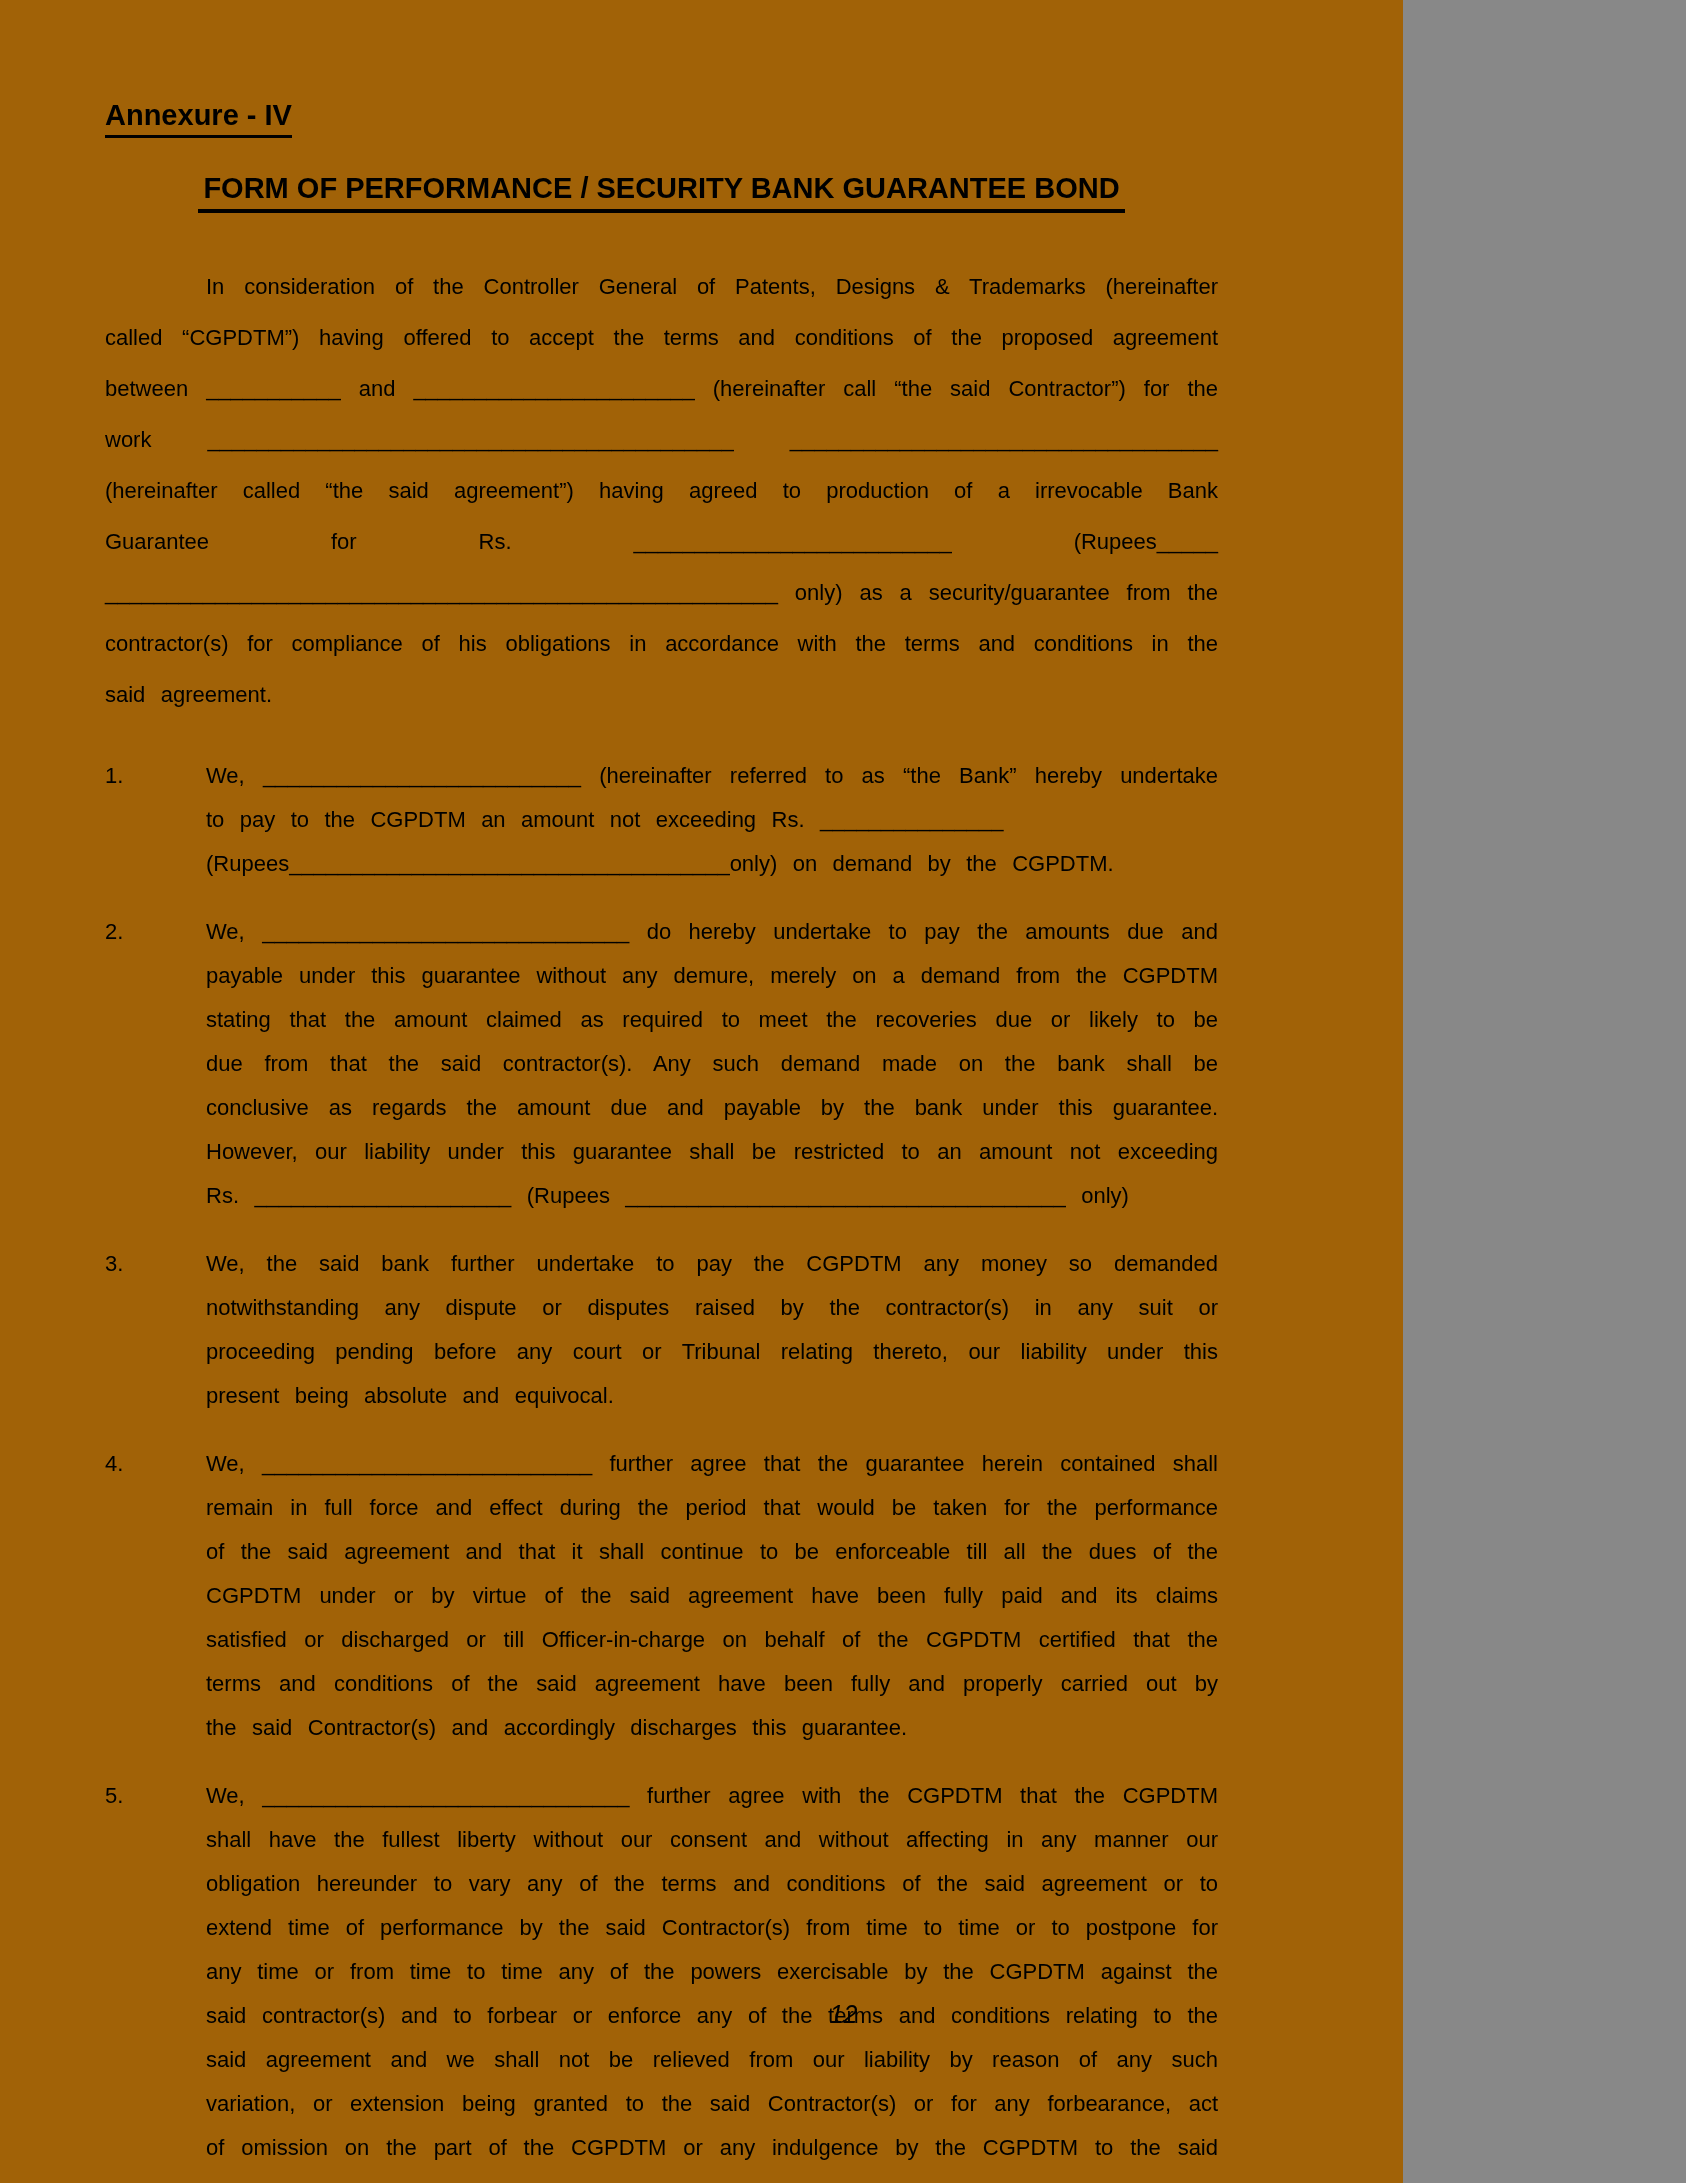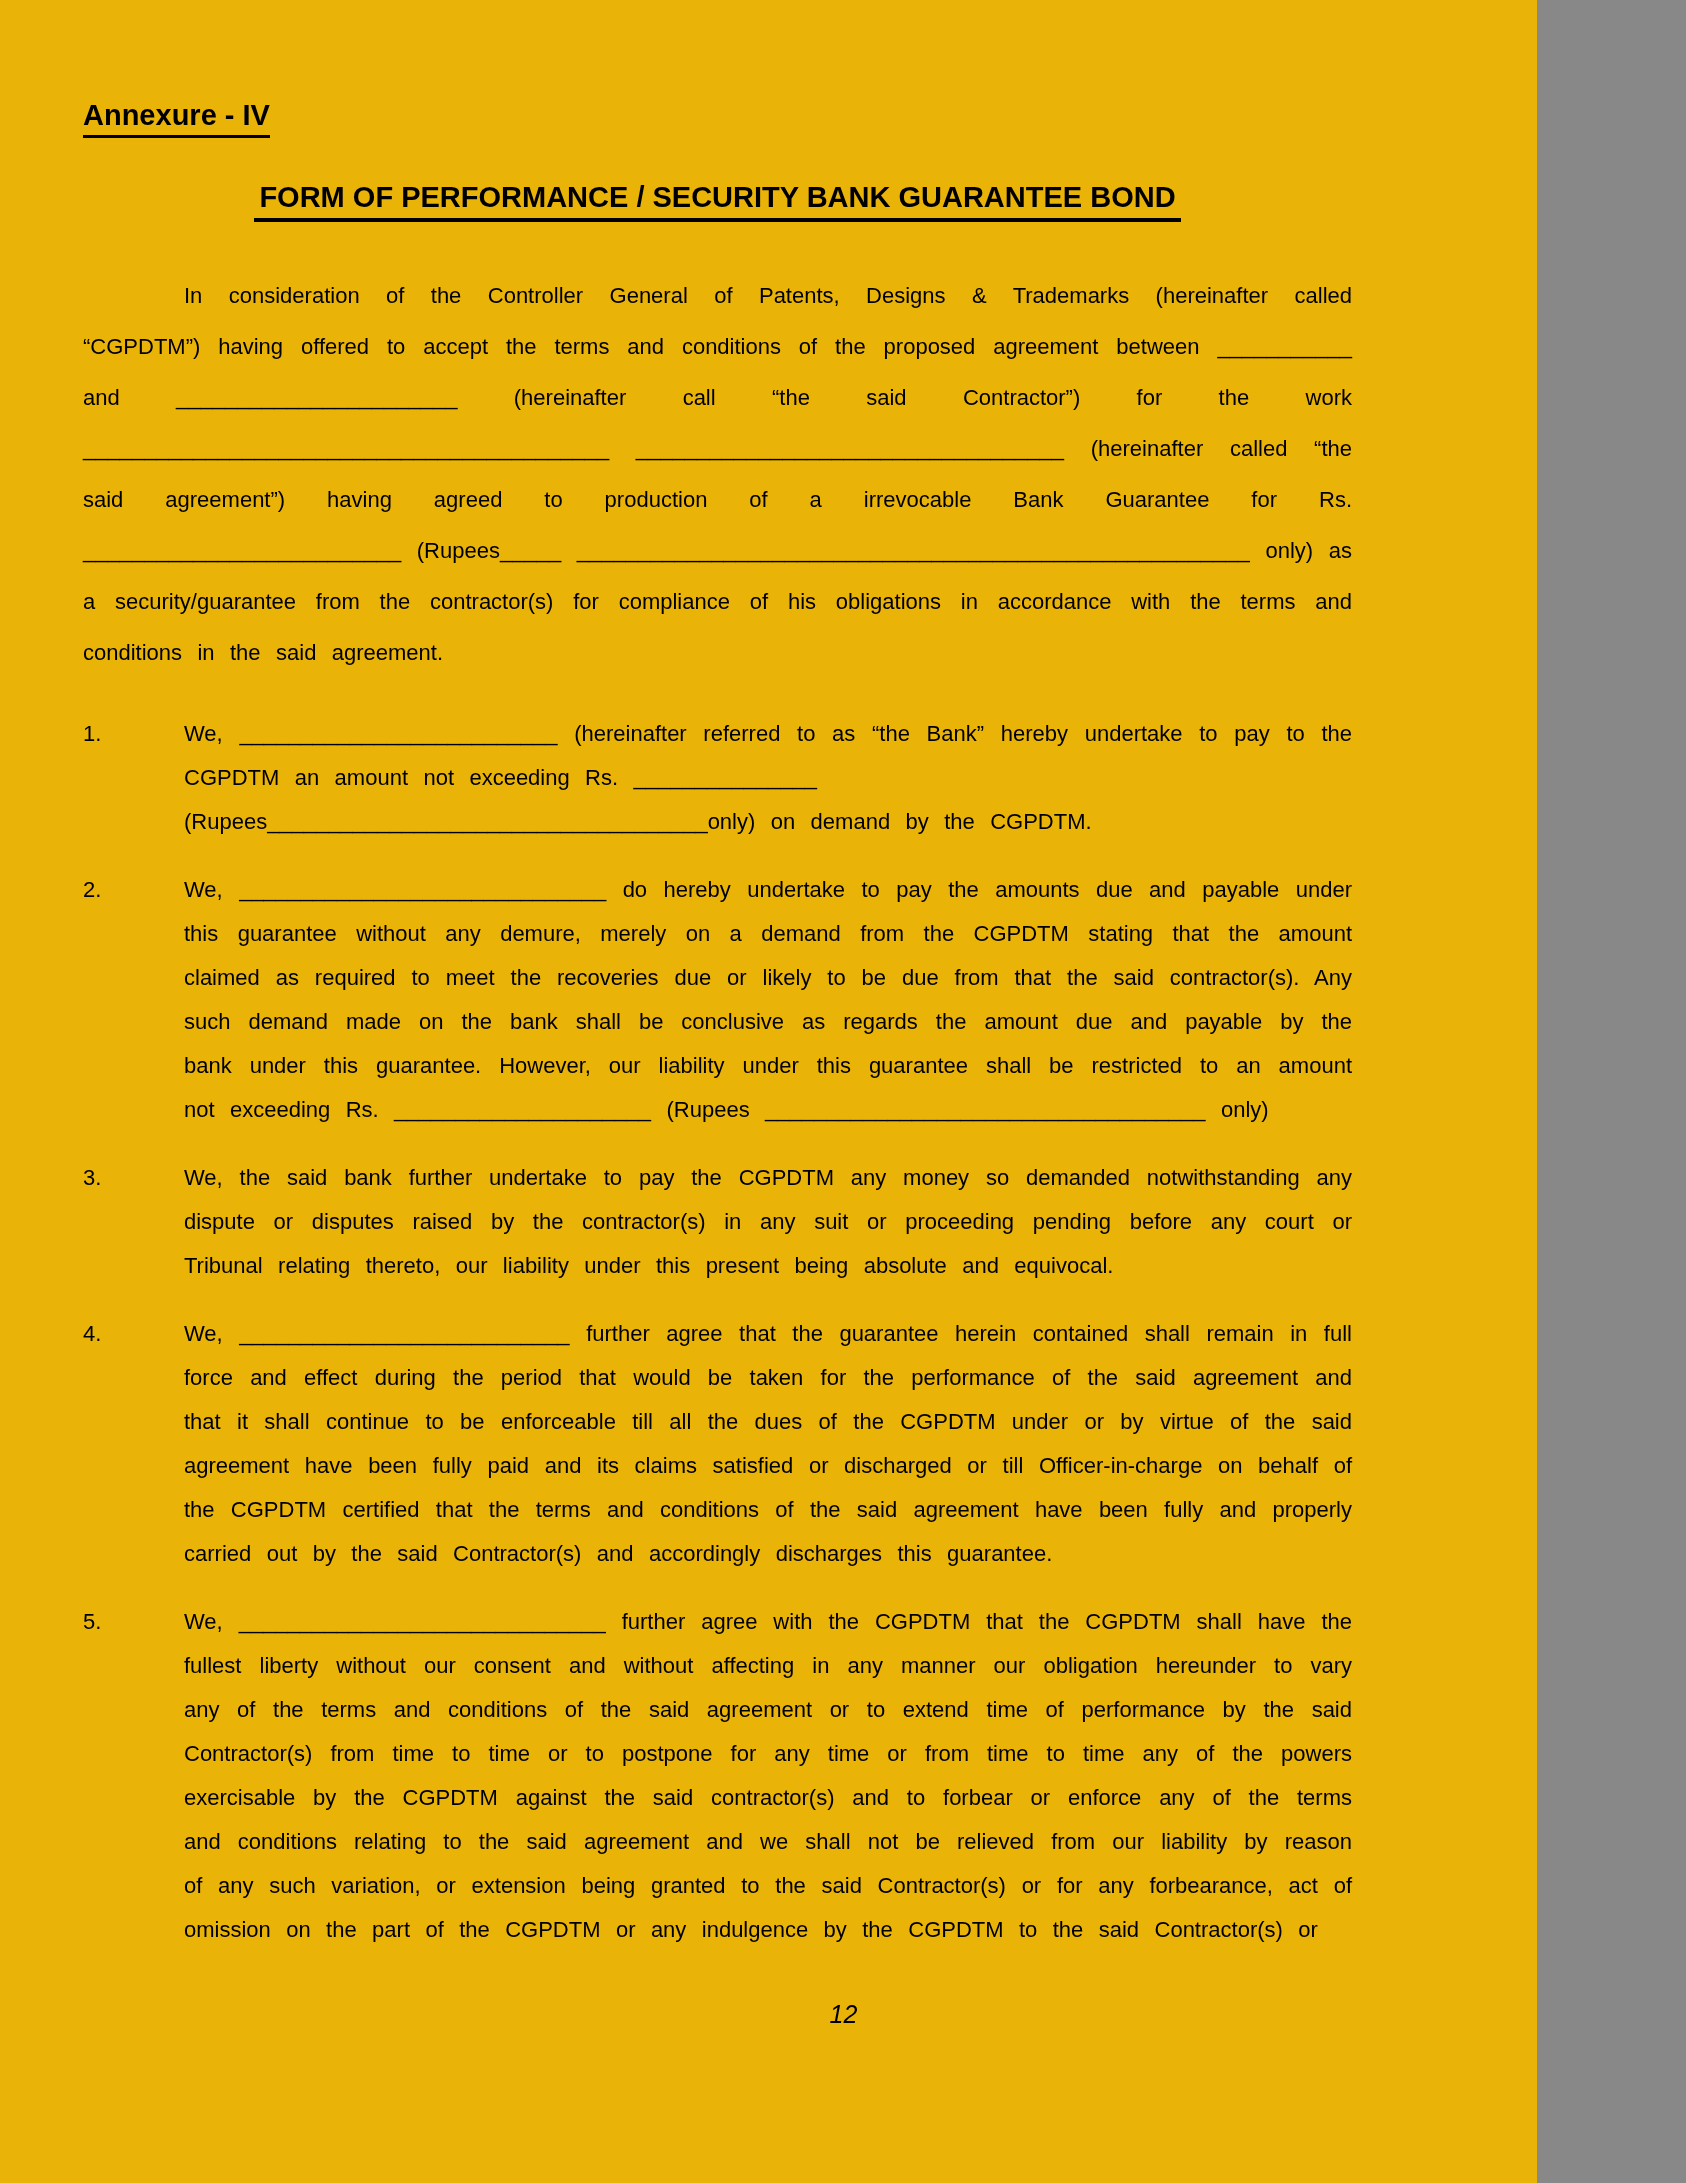--- a/index.html
+++ b/index.html
@@ -1,38 +1,38 @@
 <!DOCTYPE html>
 <html style="font-size:10.6px"><head>
 <meta charset="utf-8">
 <style>
   html,body{margin:0;padding:0;background:#888;}
   .page{
     position:relative;
-    width:1537px;
+    width:1403px;
     height:2183px;
-    background:#eab308;
+    background:#a16207;
     color:#000;
     font-family:"Liberation Sans","DejaVu Sans",sans-serif;
     font-size:22px;
     box-sizing:border-box;
-    padding:99px 185px 0 83px;
+    padding:99px 185px 0 105px;
     overflow:hidden;
   }
   .annexure{
     display:inline-block;
     font-size:29px;
     font-weight:bold;
     line-height:1.15;
     border-bottom:3.3px solid #000;
     padding-bottom:2.6px;
   }
   .title-row{
     text-align:center;
-    margin-top:43px;
+    margin-top:34px;
   }
   .doc-title{
     display:inline-block;
     font-size:29px;
     font-weight:bold;
     line-height:1.15;
     border-bottom:4.6px solid #000;
     padding:0 5.3px 4px 5.3px;
   }
   .intro{

